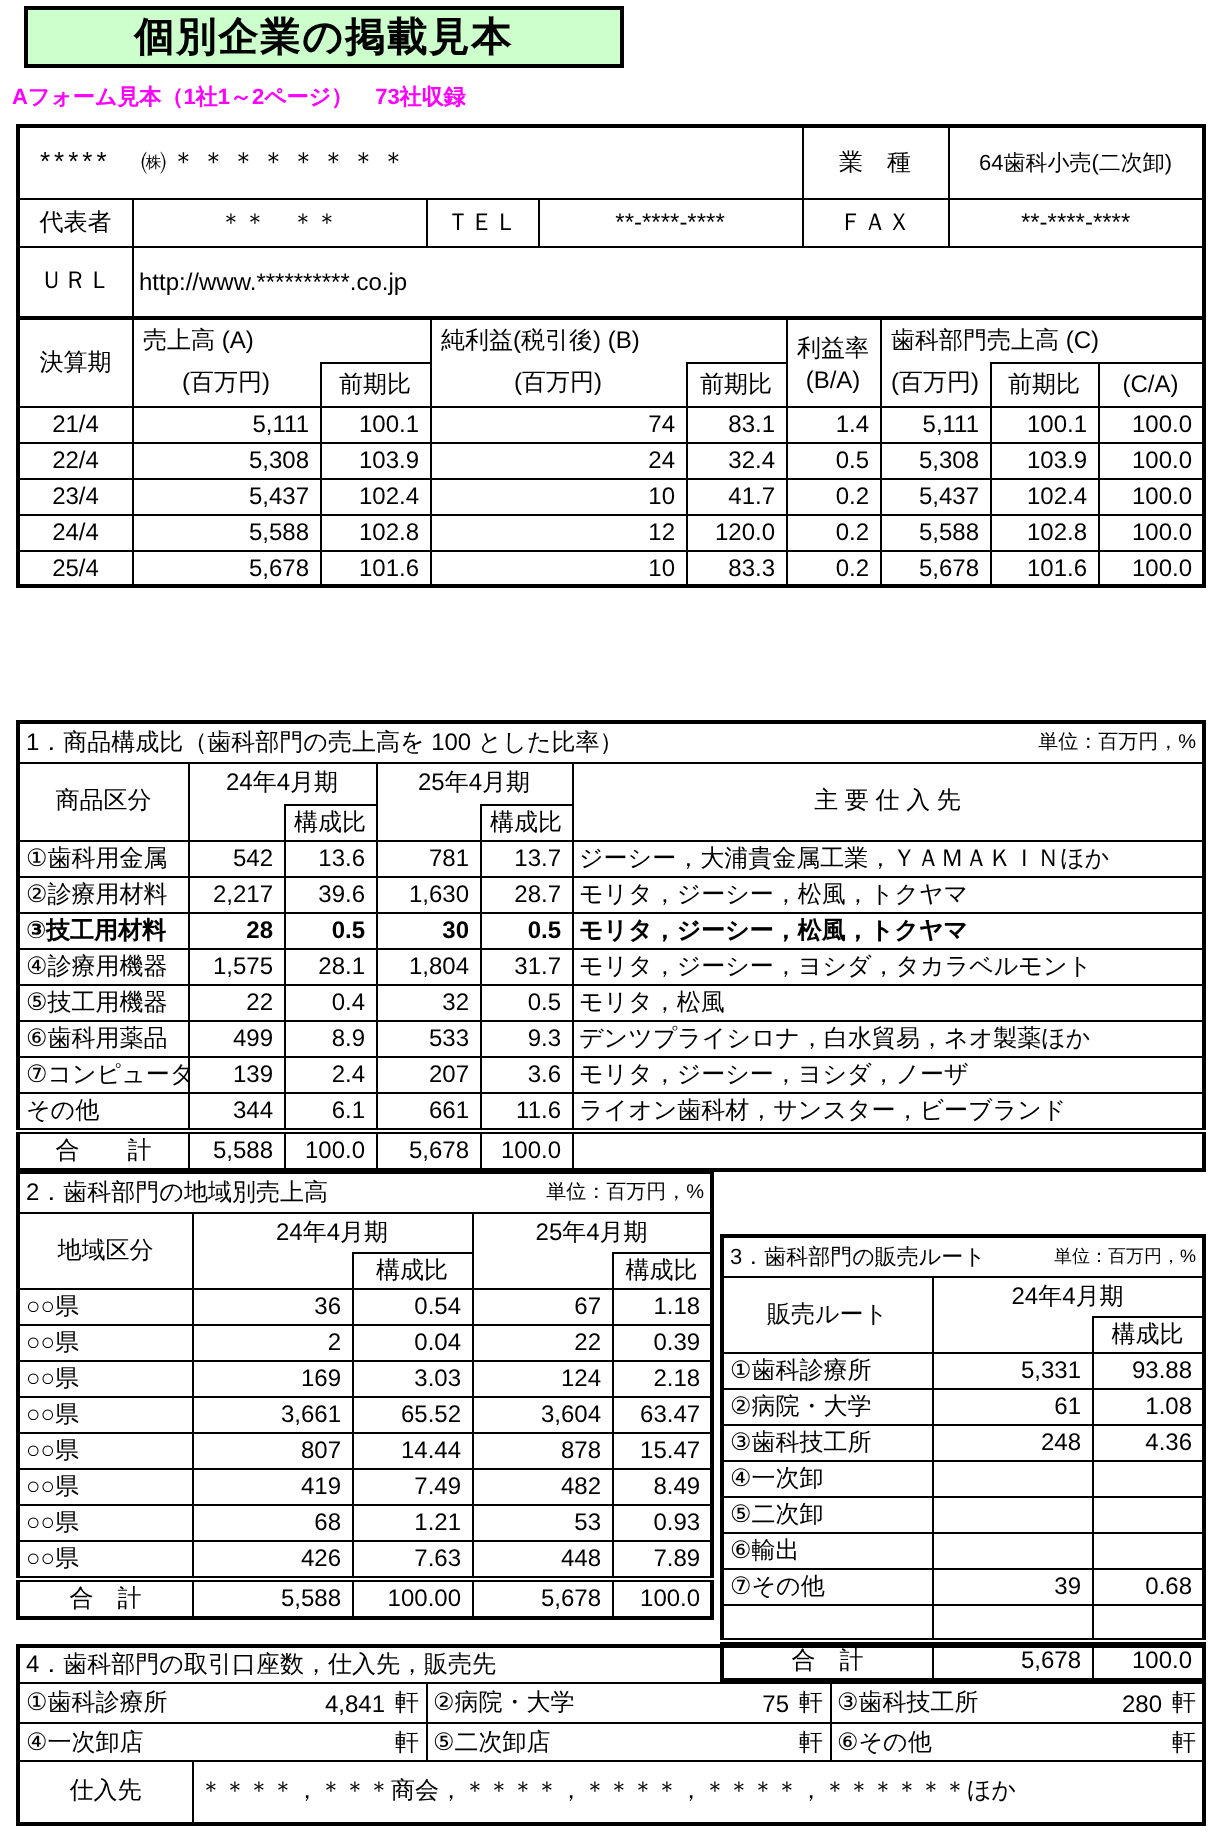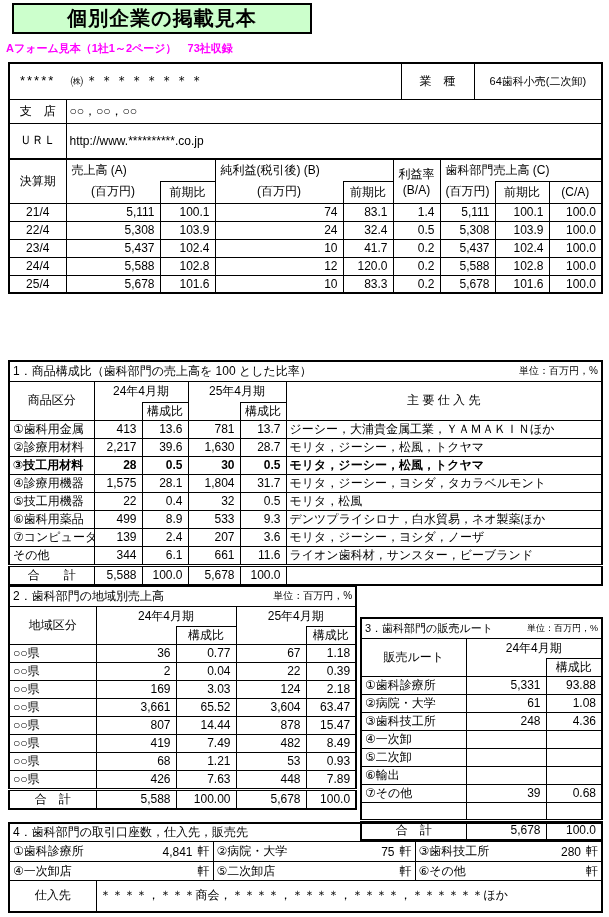--- a/index.html
+++ b/index.html
@@ -59,22 +59,26 @@
         <col style="width:73px">
         <col style="width:128px">
     </colgroup>
     <tbody>
         <tr style="height:36px">
       <td colspan="4" class="name-cell">*****　㈱＊＊＊＊＊＊＊＊</td>
       <td class="ctr">業　種</td>
       <td class="ctr fit">64歯科小売(二次卸)</td>
     </tr>
     <tr style="height:24px">
-      <td class="ctr">支　店</td>
-      <td colspan="5" class="lft">○○，○○，○○</td>
+      <td class="ctr">代表者</td>
+      <td class="ctr">＊＊　＊＊</td>
+      <td class="ctr">ＴＥＬ</td>
+      <td class="ctr">**-****-****</td>
+      <td class="ctr">ＦＡＸ</td>
+      <td class="ctr">**-****-****</td>
     </tr>
     <tr style="height:36px">
       <td class="ctr">ＵＲＬ</td>
       <td colspan="5" class="lft">http://www.**********.co.jp</td>
     </tr>
   </tbody>
     </table>
 
   <table class="tbl" style="width:593px; margin-top:-2px;">
     <colgroup>
@@ -196,21 +200,21 @@
     <tr style="height:18px">
       <td class="bt-hide"></td>
       <td class="ctr">構成比</td>
       <td class="bt-hide"></td>
       <td class="ctr">構成比</td>
     </tr>
   </thead>
   <tbody style="--h:17px">
       <tr style="height: 18px;">
         <td class="lft">①歯科用金属</td>
-        <td class="num">413</td>
+        <td class="num">542</td>
         <td class="num">13.6</td>
         <td class="num">781</td>
         <td class="num">13.7</td>
         <td class="lft">ジーシー，大浦貴金属工業，ＹＡＭＡＫＩＮほか</td>
       </tr>
       <tr style="height: 18px;">
         <td class="lft">②診療用材料</td>
         <td class="num">2,217</td>
         <td class="num">39.6</td>
         <td class="num">1,630</td>
@@ -304,21 +308,21 @@
       <td class="bt-hide"></td>
       <td class="ctr">構成比</td>
       <td class="bt-hide"></td>
       <td class="ctr">構成比</td>
     </tr>
   </thead>
   <tbody>
       <tr style="height: 18px;">
         <td class="lft">○○県</td>
         <td class="num">36</td>
-        <td class="num">0.77</td>
+        <td class="num">0.54</td>
         <td class="num">67</td>
         <td class="num">1.18</td>
       </tr>
       <tr style="height: 18px;">
         <td class="lft">○○県</td>
         <td class="num">2</td>
         <td class="num">0.04</td>
         <td class="num">22</td>
         <td class="num">0.39</td>
       </tr>

